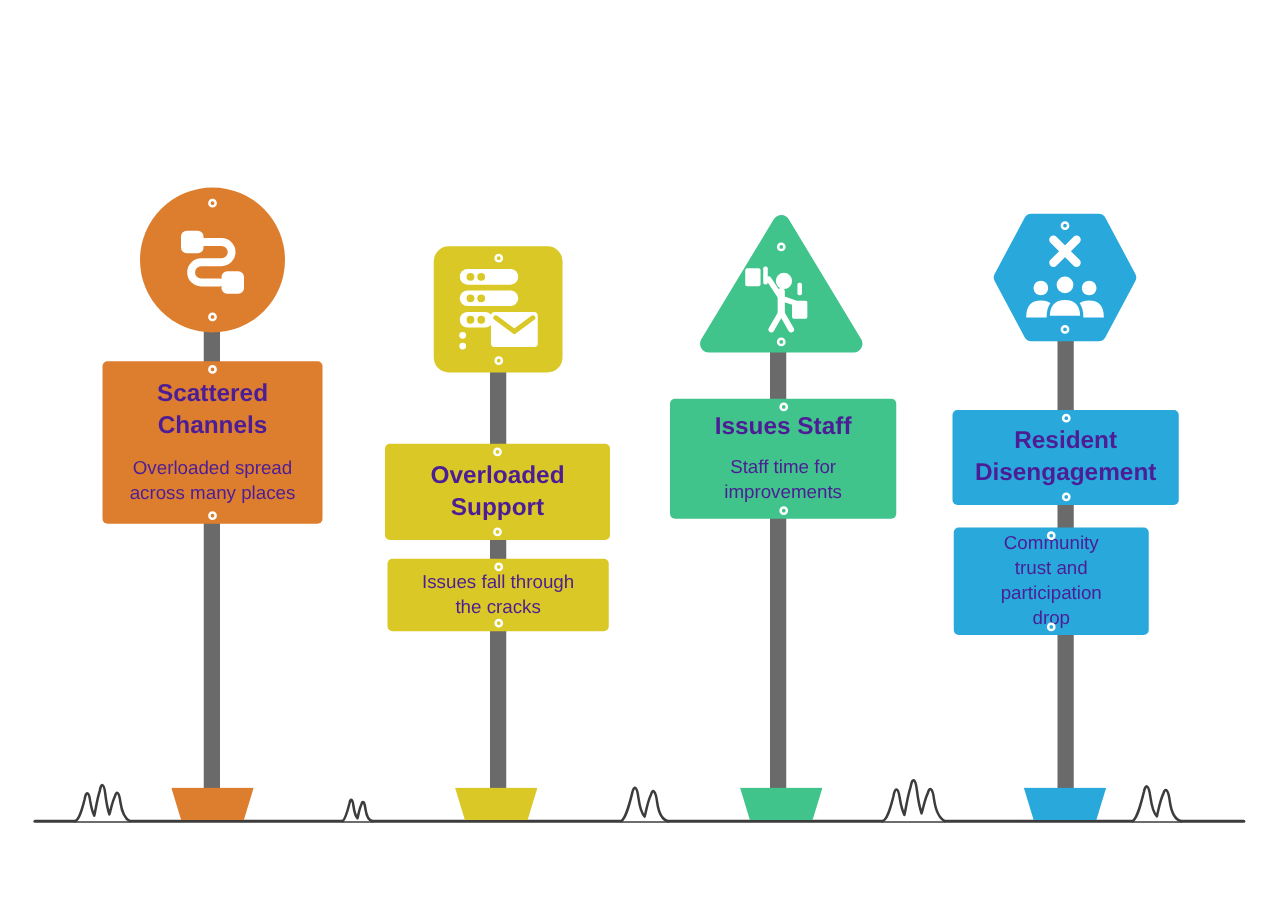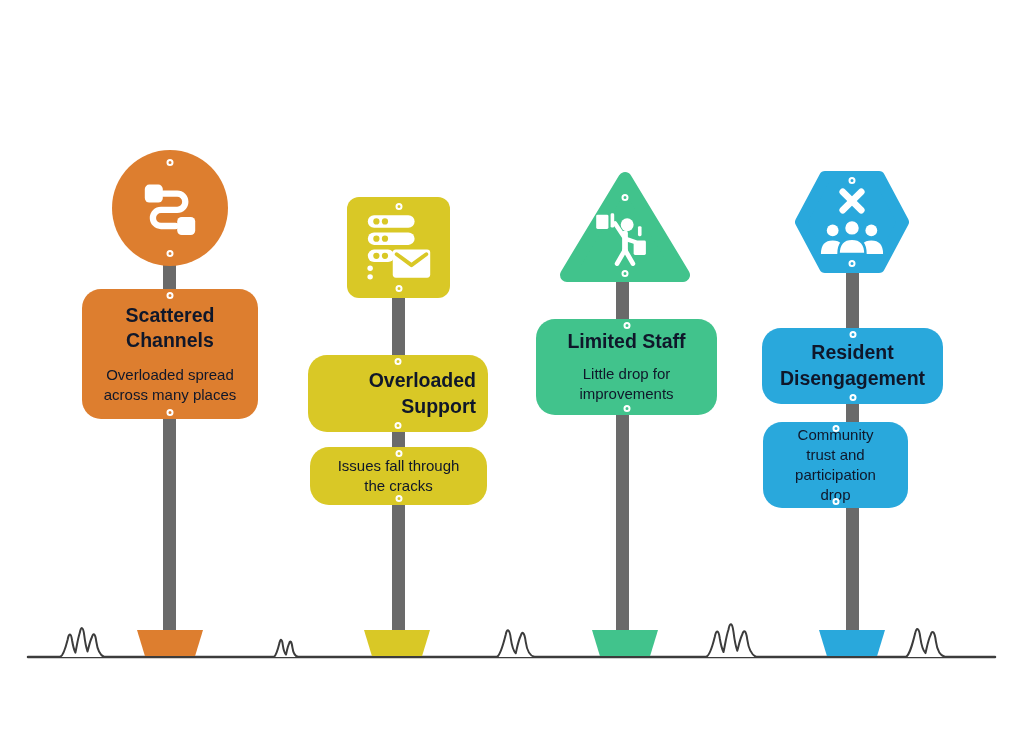--- a/index.html
+++ b/index.html
@@ -11,21 +11,21 @@
   .page-title {
     position:absolute; left:0; top:56px; width:100%; margin:0;
     text-align:center; font-size:26px; font-weight:bold; color:#4A4A4A;
     letter-spacing:0.2px;
   }
   .pole { position:absolute; width:13px; z-index:1; background:#6A6A6A; }
   .icon-holder { position:absolute; z-index:2; }
   .icon-holder svg.icon-art { position:absolute; }
   .shape-svg { position:absolute; left:0; top:0; }
   .sign {
-    position:absolute; z-index:2; border-radius:19px; color:#0f172a;
+    position:absolute; z-index:2; border-radius:4px; color:#4c1d95;
     display:flex; flex-direction:column; align-items:center; justify-content:center;
     text-align:center; box-sizing:border-box;
   }
   .sign-title { font-size:19.5px; font-weight:bold; line-height:1.32; }
   .sign-subtitle { font-size:15px; line-height:1.35; }
   .screw {
     position:absolute; left:50%; transform:translateX(-50%);
     width:7px; height:7px; box-sizing:border-box;
     border:2px solid #fff; border-radius:50%; background:transparent; z-index:4;
   }
@@ -58,21 +58,21 @@
   .post3 .pole { left:616px; top:250px; height:382px; }
   .post3 .sign-a { left:536px; top:319px; width:181px; height:96px; padding:9px 15px; gap:9px; }
   .post3 .base { left:592px; }
 
   
   .post4 .icon-holder { left:789px; top:169px; width:126px; height:106px; }
   .post4 .icon-holder .screw-top { top:8px; } .post4 .icon-holder .screw-bottom { bottom:8px; }
   .post4 .icon-art { left:21px; top:11px; }
   .post4 .pole { left:846px; top:235px; height:397px; }
   .post4 .sign-a { left:762px; top:328px; width:181px; height:76px; padding:8px 28px; }
-  .post4 .sign-b { left:763px; top:422px; width:145px; height:86px; padding:6px 24px; }
+  .post4 .sign-b { left:763px; top:422px; width:156px; height:86px; padding:6px 24px; }
   .post4 .base { left:819px; }
 </style>
 </head>
 <body>
 
 <div class="canvas">
 
 
   <section class="post post1">
     <div class="pole" style="background-color: rgb(106, 106, 106);"></div>
@@ -108,21 +108,21 @@
           <circle cx="32" cy="38" r="4" fill="currentColor"></circle>
         <circle cx="21" cy="60" r="4" fill="currentColor"></circle>
           <circle cx="32" cy="60" r="4" fill="currentColor"></circle>
         <circle cx="13" cy="76" r="3.5" fill="#fff"></circle>
           <circle cx="13" cy="87" r="3.5" fill="#fff"></circle>
         <rect x="42" y="52" width="48" height="36" rx="4" fill="#fff"></rect>
         <path d="M47 58 L66 72 L85 58" fill="none" stroke="currentColor" stroke-width="5" stroke-linecap="round" stroke-linejoin="round"></path>
       </svg>
       <span class="screw screw-bottom"></span>
     </div>
-    <div class="sign sign-a" style="background-color: rgb(217, 200, 38); text-align: right;">
+    <div class="sign sign-a" style="background-color: rgb(217, 200, 38);">
       <span class="screw screw-top"></span>
       <div class="sign-title">Overloaded Support</div>
       <span class="screw screw-bottom"></span>
     </div>
     <div class="sign sign-b" style="background-color: rgb(217, 200, 38);">
       <span class="screw screw-top"></span>
       <div class="sign-subtitle">Issues fall through the cracks</div>
       <span class="screw screw-bottom"></span>
     </div>
     <div class="base" style="background-color: rgb(217, 200, 38);"></div>
@@ -144,22 +144,22 @@
         <line x1="52" y1="46" x2="64" y2="50" stroke="#fff" stroke-width="6" stroke-linecap="round"></line>
         <rect x="68" y="28" width="5" height="14" rx="2" fill="#fff"></rect>
         <rect x="62" y="48" width="17" height="20" rx="2" fill="#fff"></rect>
         <line x1="50" y1="61" x2="39" y2="80" stroke="#fff" stroke-width="6.5" stroke-linecap="round"></line>
         <line x1="50" y1="61" x2="61" y2="80" stroke="#fff" stroke-width="6.5" stroke-linecap="round"></line>
       </svg>
       <span class="screw screw-bottom"></span>
     </div>
     <div class="sign sign-a" style="background-color: rgb(65, 195, 140);">
       <span class="screw screw-top"></span>
-      <div class="sign-title">Limited Staff</div>
-      <div class="sign-subtitle">Little drop for improvements</div>
+      <div class="sign-title">Issues Staff</div>
+      <div class="sign-subtitle">Staff time for improvements</div>
       <span class="screw screw-bottom"></span>
     </div>
     <div class="base" style="background-color: rgb(65, 195, 140);"></div>
   </section>
 
   <section class="post post4">
     <div class="pole" style="background-color: rgb(106, 106, 106);"></div>
     <div class="icon-holder" style="color: rgb(41, 168, 220);">
       <svg class="shape-svg" width="126" height="106" viewBox="0 0 126 106">
         <polygon points="36,8 90,8 114,53 90,98 36,98 12,53" stroke-width="12" stroke-linejoin="round" style="fill: rgb(41, 168, 220); stroke: rgb(41, 168, 220);"></polygon>

